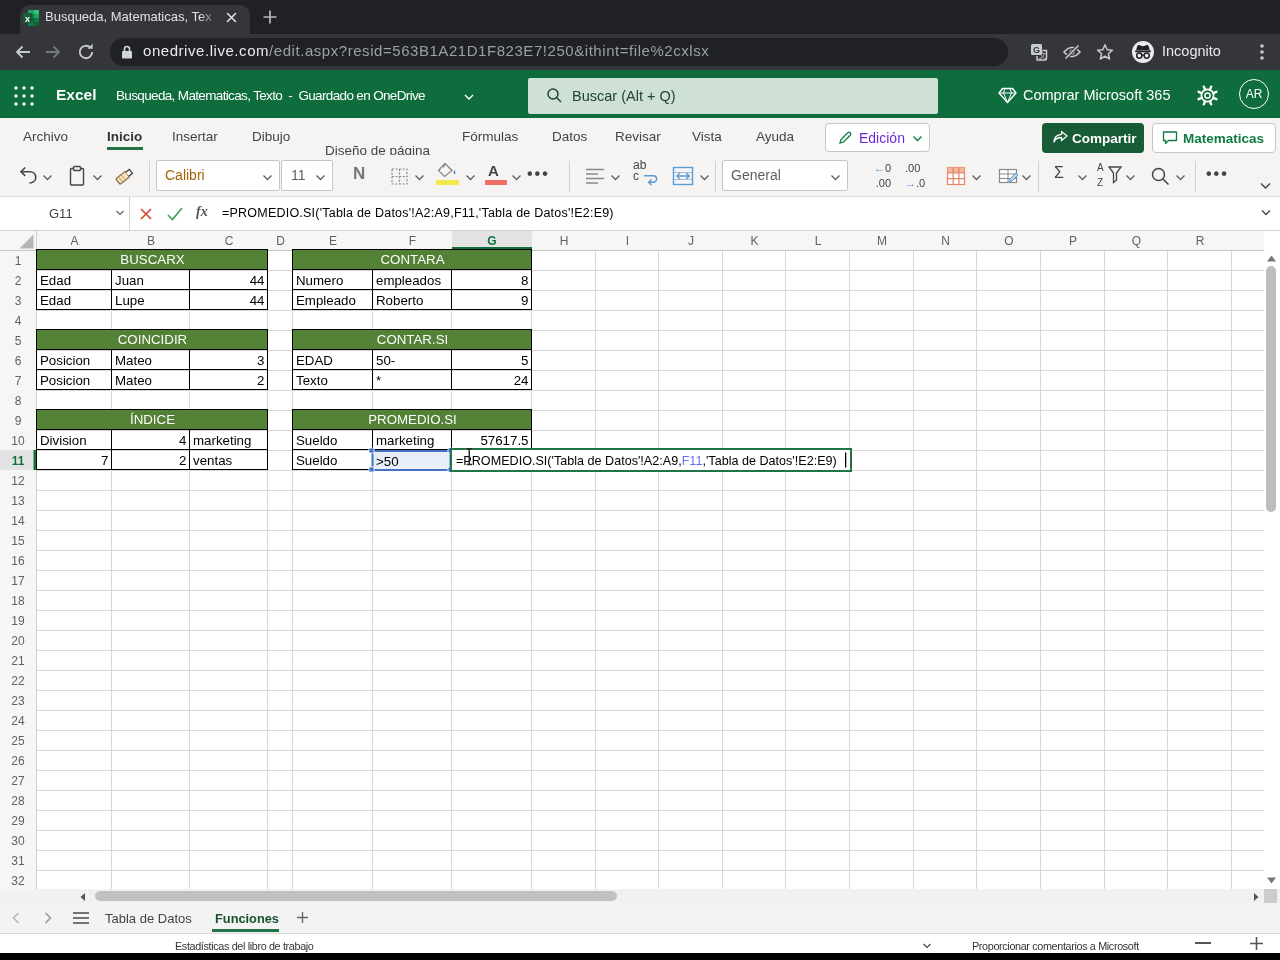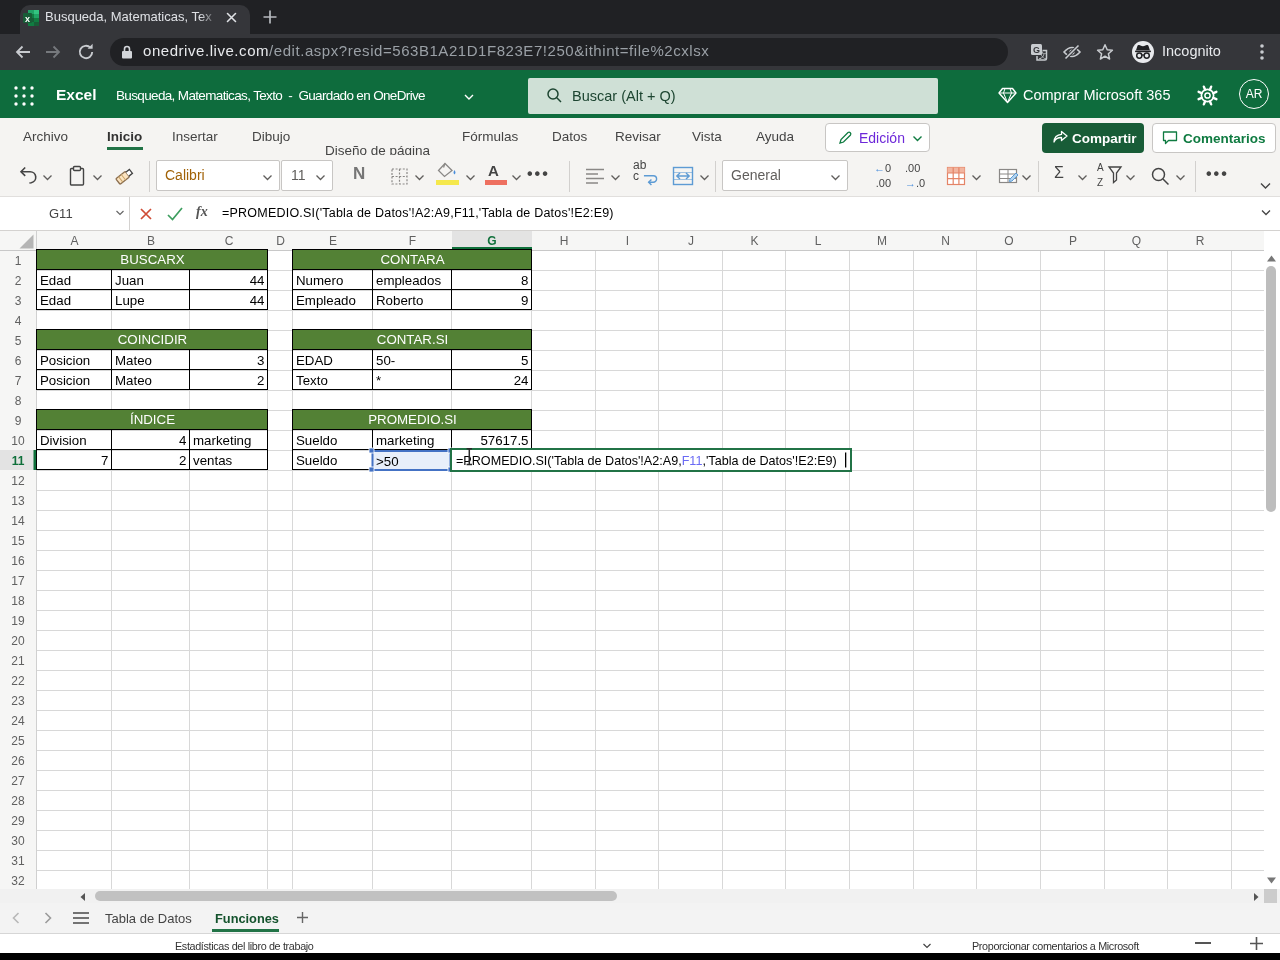--- a/index.html
+++ b/index.html
@@ -150,21 +150,21 @@
 <div class="abs" style="left:1042px;top:123px;width:102px;height:30px;background:#185c37;border-radius:4px;"></div>
 <svg class="abs" style="left:1052px;top:130px;" width="16" height="15" viewBox="0 0 16 15">
   <path d="M9.5 1.5 L15 6 l-5.5 4.5 v-3 C5 7.5 3 9.5 2 12 2.2 8 4.5 4.8 9.5 4.4 z" fill="none" stroke="#fff" stroke-width="1.3" stroke-linejoin="round"></path>
 </svg>
 <div class="abs" style="left:1072px;top:131px;font-size:13.5px;font-weight:bold;color:#fff;">Compartir</div>
 
 <div class="abs" style="left:1152px;top:123px;width:124px;height:30px;background:#fff;border:1px solid #c8c6c4;border-radius:4px;box-sizing:border-box;"></div>
 <svg class="abs" style="left:1162px;top:130px;" width="16" height="15" viewBox="0 0 16 15">
   <path d="M1.5 2 h13 v8.5 h-8 l-3 3 v-3 h-2 z" fill="none" stroke="#0f7b41" stroke-width="1.3" stroke-linejoin="round"></path>
 </svg>
-<div class="abs" style="left:1183px;top:131px;font-size:13.5px;font-weight:bold;color:#0f7b41;">Comentarios</div>
+<div class="abs" style="left:1183px;top:131px;font-size:13.5px;font-weight:bold;color:#0f7b41;">Matematicas</div>
 
 <div class="abs" style="left:0;top:155px;width:1280px;height:42px;background:#f5f4f2;border-bottom:1px solid #e1dfdd;box-sizing:border-box;" id="toolbar"></div>
 
 <svg class="abs" style="left:19px;top:166px;" width="20" height="20" viewBox="0 0 20 20">
   <path d="M6.2 1.5 L2 5.7 l4.2 4.2" fill="none" stroke="#444" stroke-width="1.6"></path>
   <path d="M2.6 5.7 H11 a5.6 5.6 0 0 1 1.2 11.1 l-1.8 .2" fill="none" stroke="#444" stroke-width="1.6"></path>
 </svg>
 <svg class="abs" style="left:42px;top:173px;" width="11" height="9" viewBox="0 0 11 9">
     <path d="M1.5 2.5 l4 4 4-4" stroke="#605e5c" stroke-width="1.3" fill="none"></path>
   </svg>

